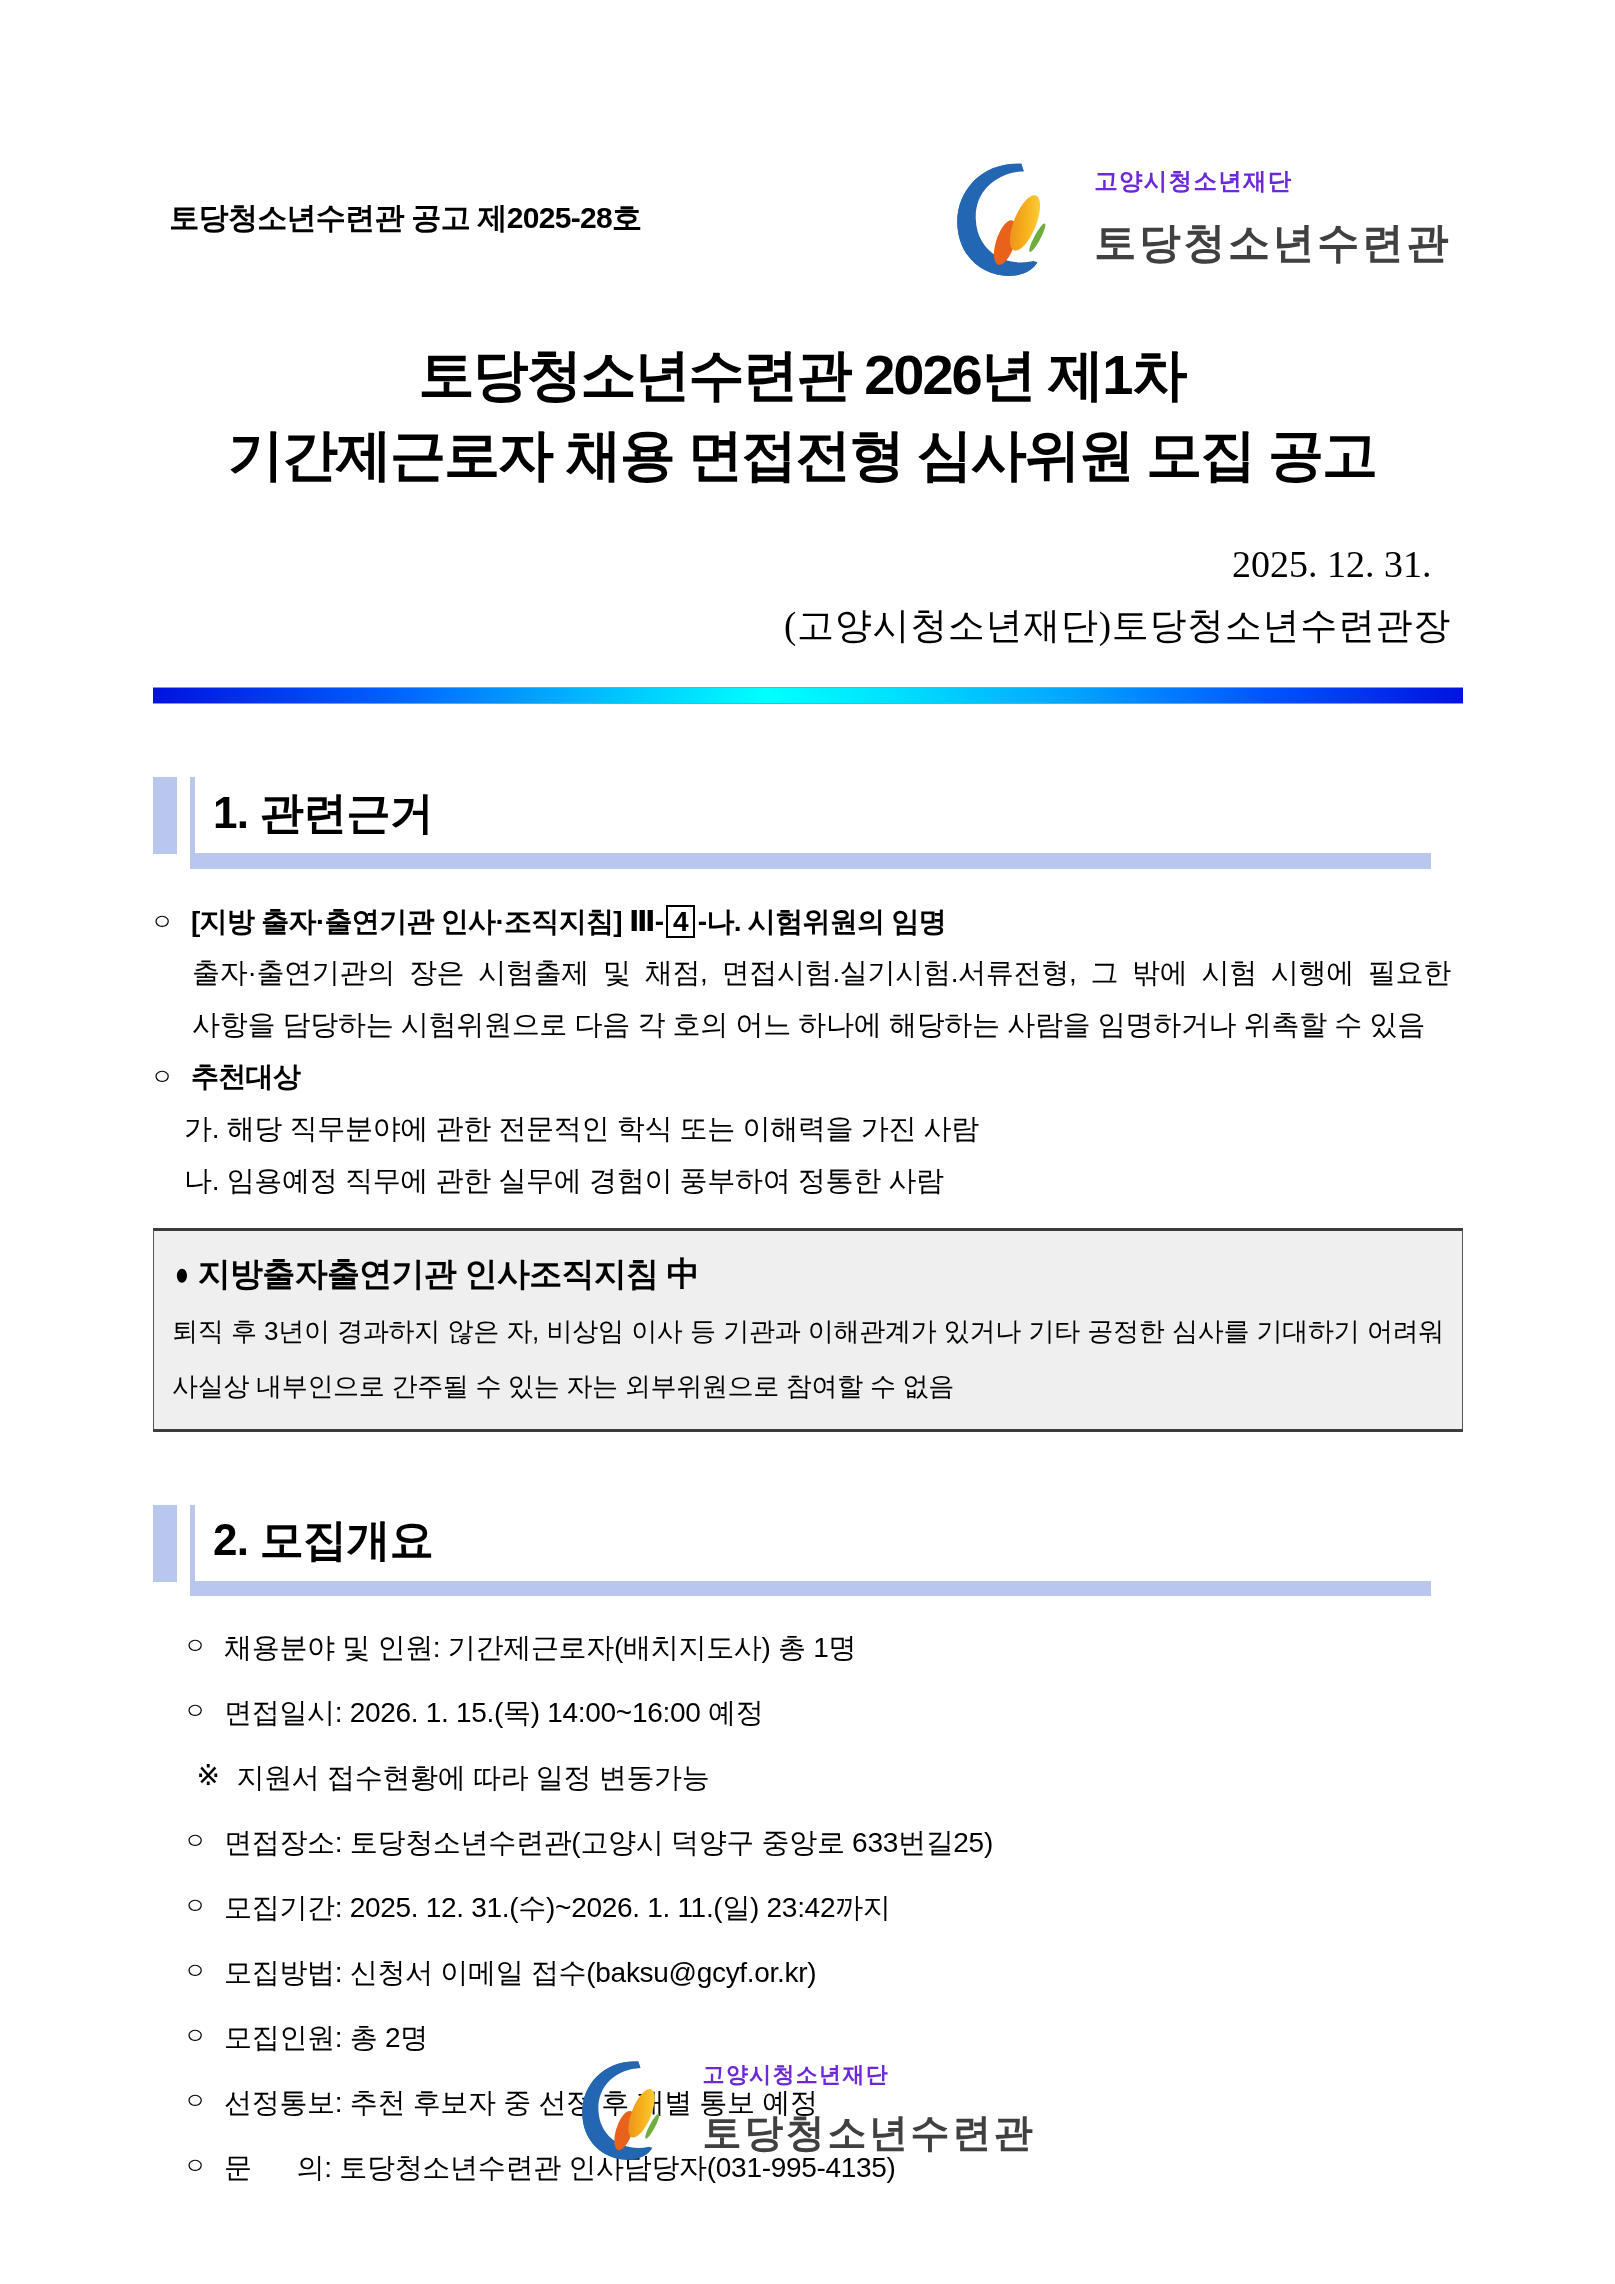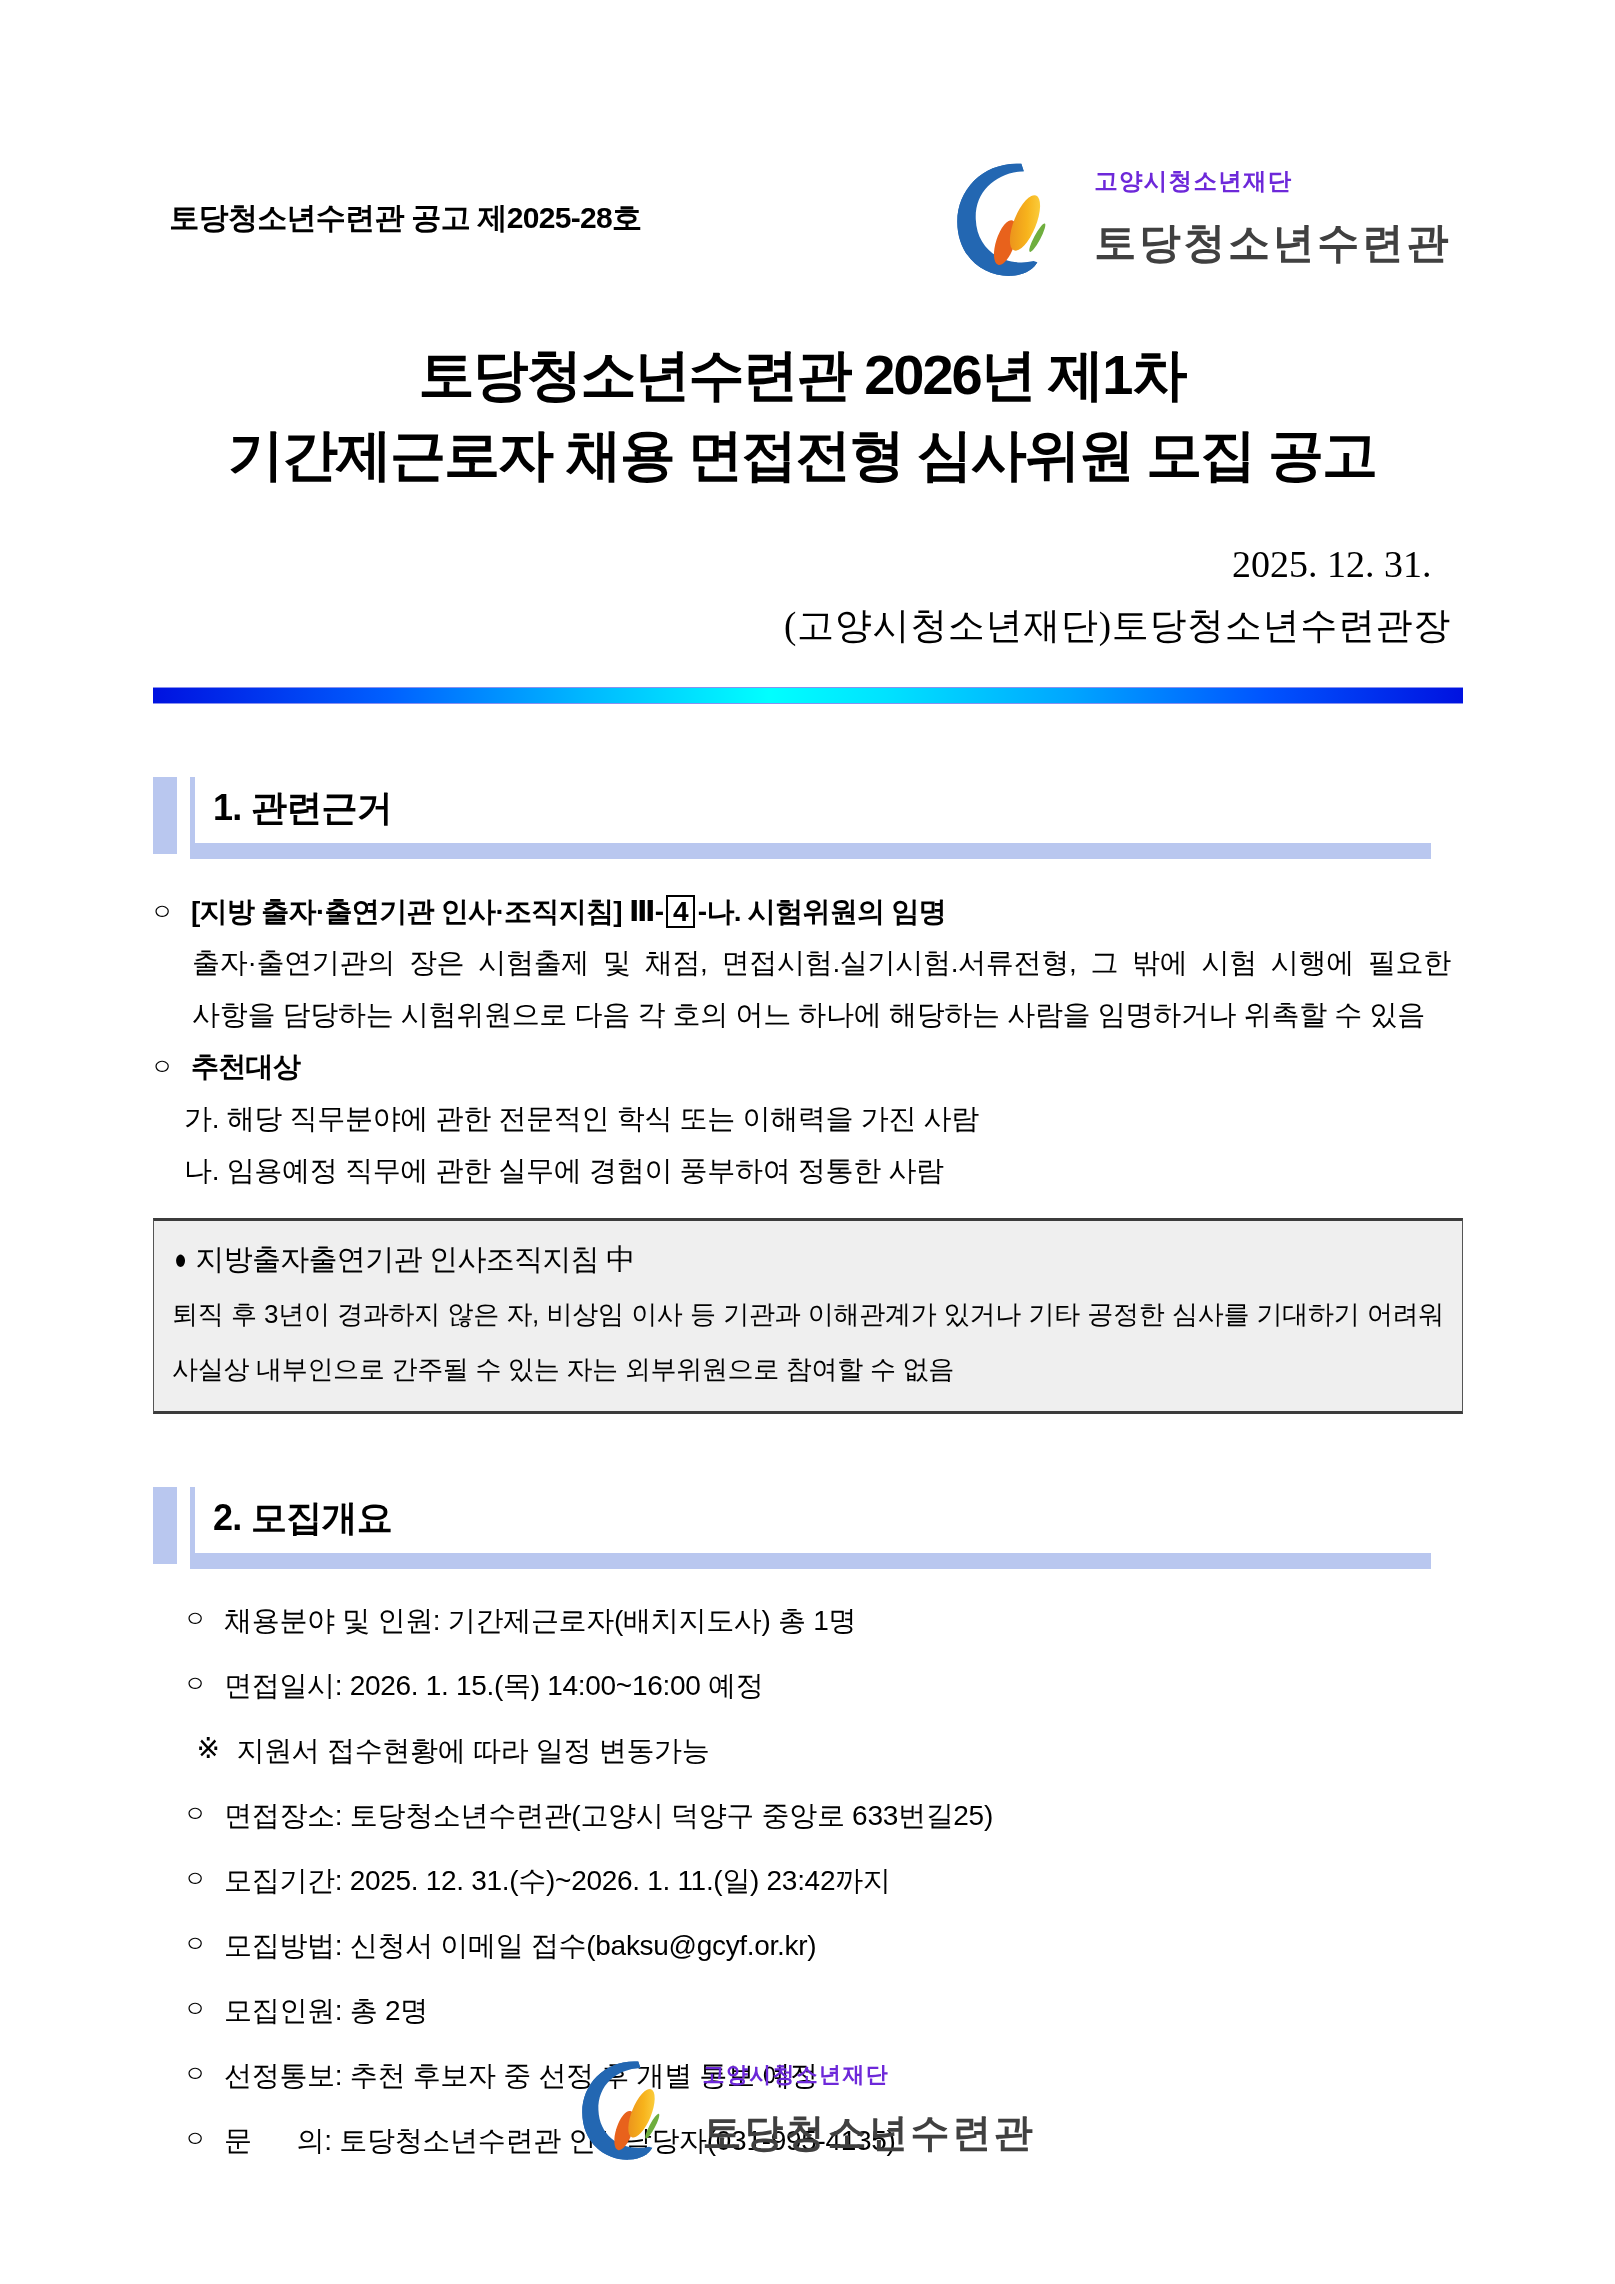--- a/index.html
+++ b/index.html
@@ -30,39 +30,39 @@
   
   .gradient-bar{
     margin-top:31px;height:15.6px;width:1310px;
     border-top:1.3px solid #8a90ee;border-bottom:1.3px solid #8a90ee;
     background:linear-gradient(90deg,#0012e0 0%,#0060ff 18%,#00b8ff 33%,#00ffff 47%,#00e2ff 56%,#00a6ff 70%,#0054ff 85%,#0012e0 100%);
   }
   
   .sec-head{display:flex;margin-top:73px;}
   .sec-head-bar{width:24px;height:77px;background:#b9c7ef;flex:0 0 auto;margin-right:13px;}
   .sec-head-body{border-left:5.9px solid #b9c7ef;width:1241px;box-sizing:border-box;}
-  .sec-head-text{font-size:36px;font-weight:800;letter-spacing:-0.7px;padding:6.5px 0 10.4px 18px;}
+  .sec-head-text{font-size:44px;font-weight:800;letter-spacing:-0.7px;padding:6.5px 0 10.4px 18px;}
   .sec-head-underline{height:15.6px;background:#b9c7ef;}
   
   .sec-body{margin-top:27px;font-size:28px;line-height:1.85;font-weight:500;}
   .flex-line{display:flex;align-items:flex-start;}
   .bullet{flex:0 0 38px;font-size:26px;transform:scaleX(1.15);transform-origin:left;}
   .bold-line{font-weight:700;letter-spacing:-0.7px;}
   .boxed-num{display:inline-block;border:2.6px solid #000;line-height:1.05;padding:0 5.2px;margin:0 2.6px;font-weight:700;}
   .indent-para{margin:0 0 0 39px;text-align:justify;letter-spacing:-0.3px;word-break:keep-all;}
   .sub-line{margin-left:31px;letter-spacing:-0.3px;}
   
   .note-box{
     margin-top:22px;width:1310px;box-sizing:border-box;
     background:#efefef;
     border-top:3.9px solid #3c3c3c;border-bottom:3.9px solid #3c3c3c;
     border-left:1.3px solid #555;border-right:1.3px solid #555;
     padding:11.7px 18px 14.3px 18px;
   }
-  .note-title{font-size:29px;font-weight:400;letter-spacing:-0.7px;}
+  .note-title{font-size:33px;font-weight:700;letter-spacing:-0.7px;}
   .note-bullet{display:inline-block;transform:scaleX(0.72);transform-origin:center;margin-right:6.5px;}
   .note-body{font-size:26px;line-height:2.12;text-align:justify;letter-spacing:-0.3px;word-break:keep-all;font-weight:500;}
   
   .sec2-list{margin-top:33px;margin-left:33px;font-size:28px;font-weight:500;}
   .sec2-item{display:flex;margin-bottom:27px;letter-spacing:-0.3px;}
   .sec2-item .txt{white-space:pre-wrap;}
   .sec2-note{margin-left:10.4px;}
   .sec2-note .bullet{flex:0 0 40px;transform:none;font-size:28px;}
   
   .footer-logo{position:absolute;left:0;right:0;top:2053px;display:flex;justify-content:center;align-items:center;gap:17px;}

